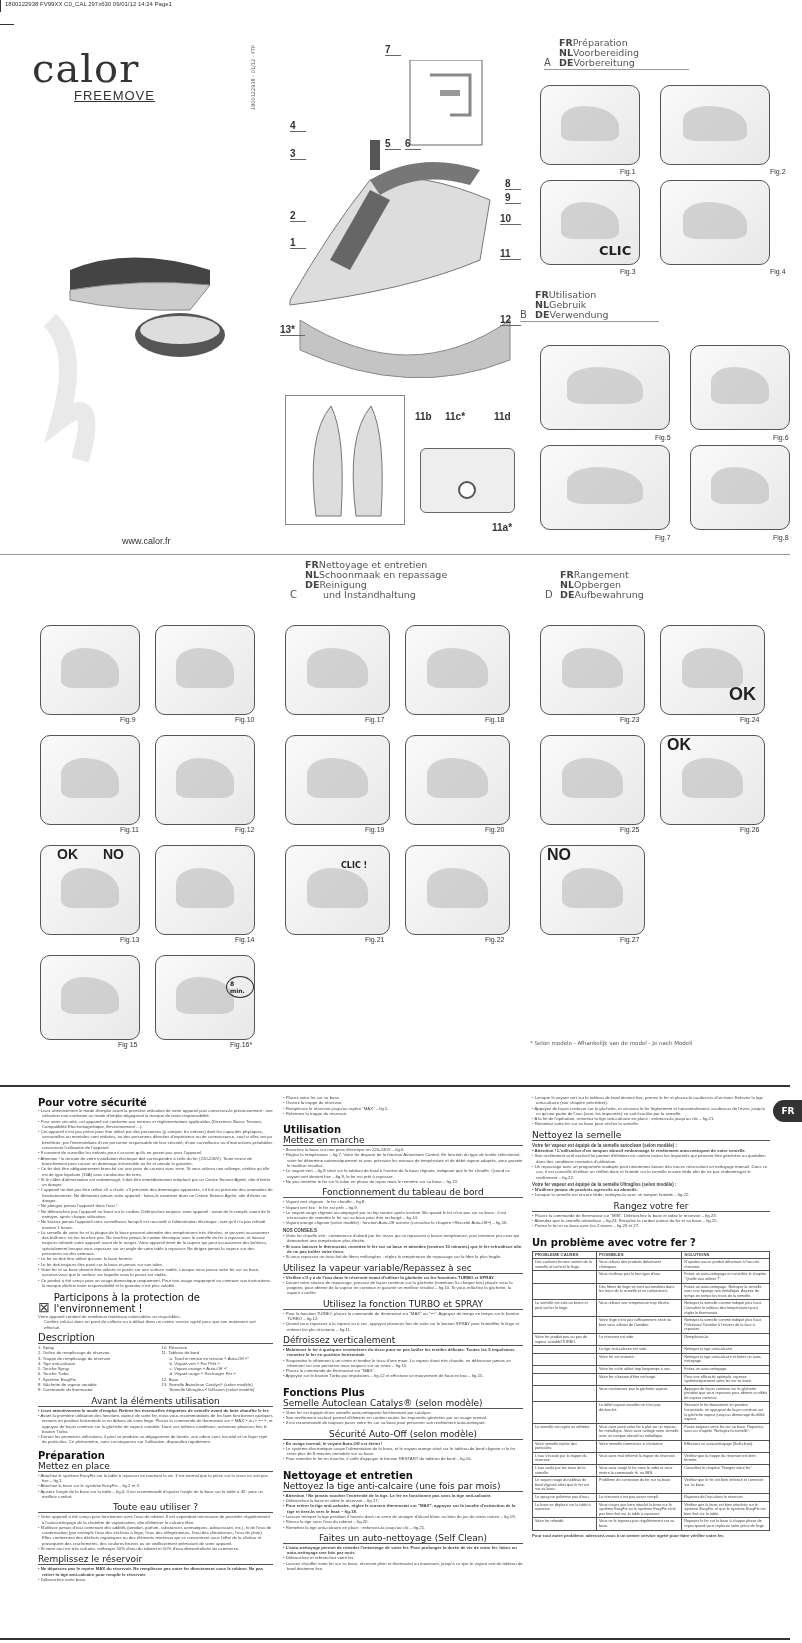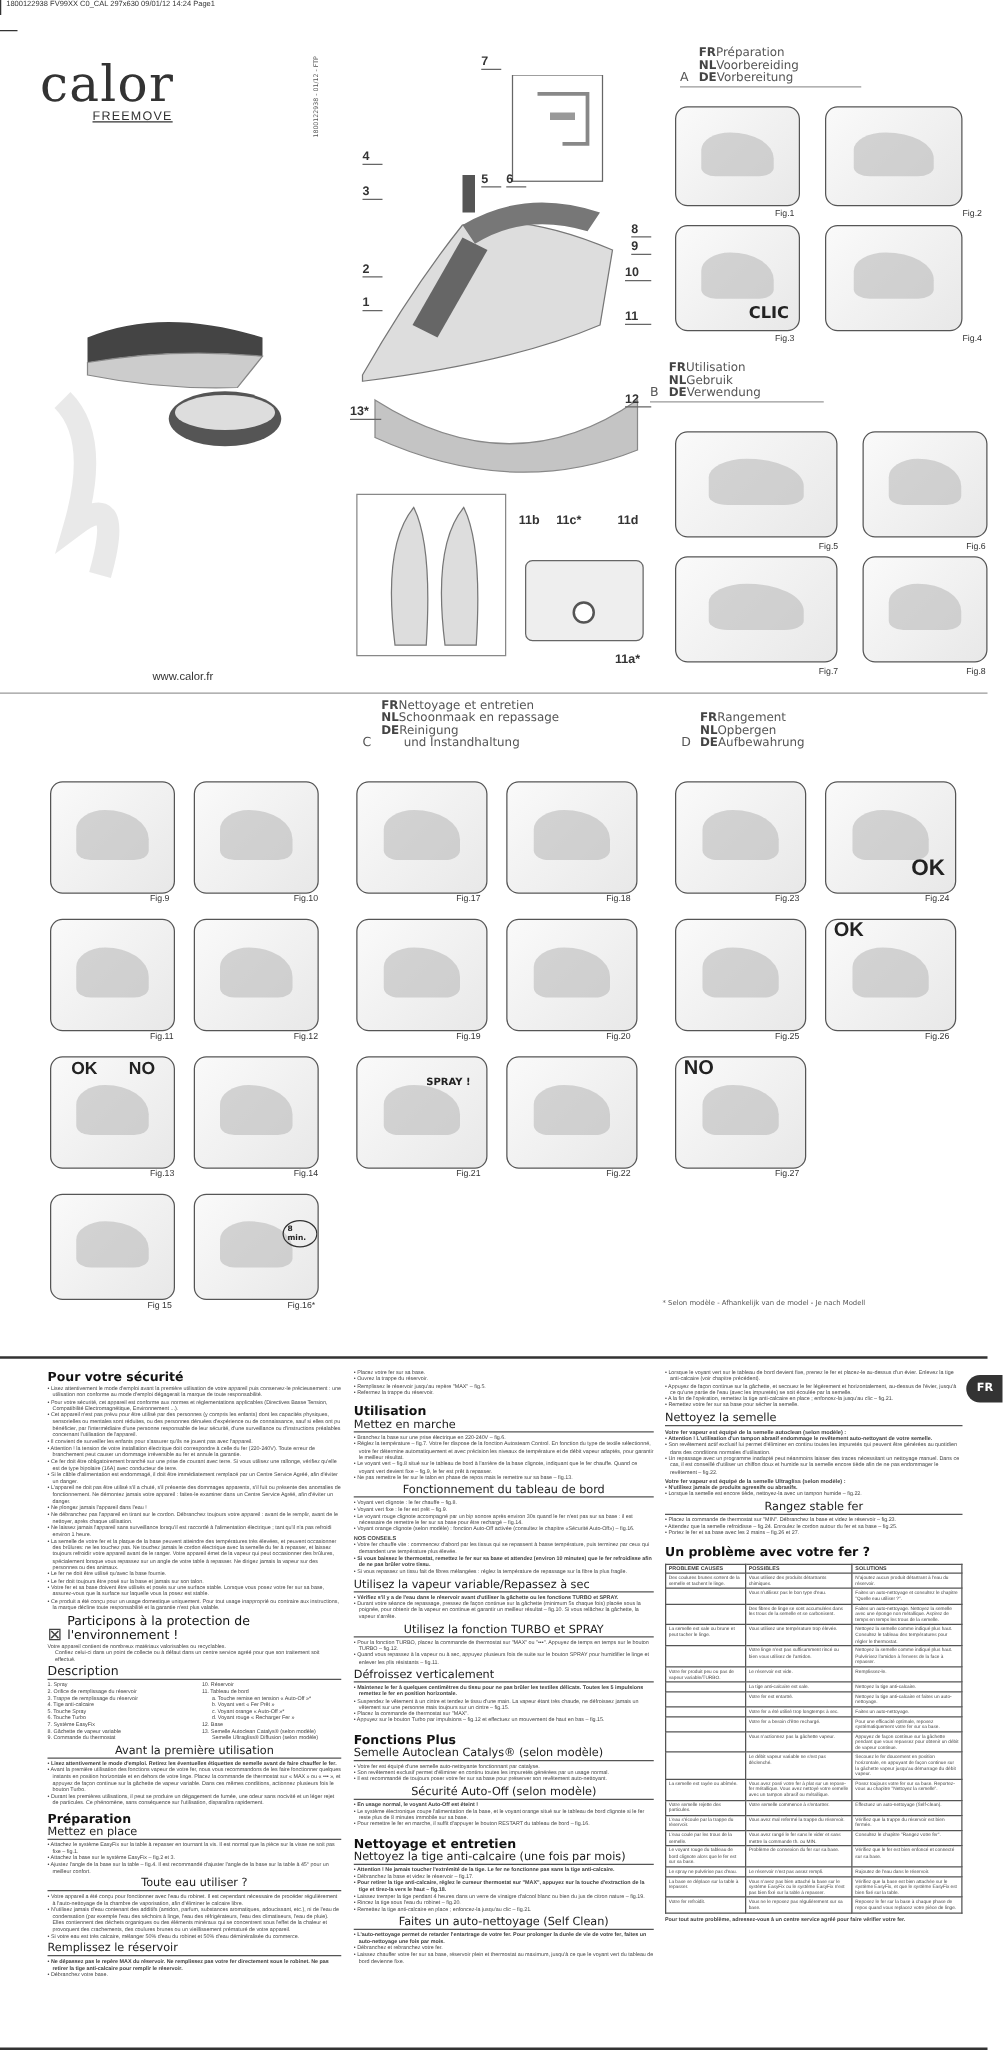--- a/index.html
+++ b/index.html
@@ -1,21 +1,21 @@
 <!DOCTYPE html>
 <html><head>
 <meta charset="utf-8">
 <style>
 *{box-sizing:border-box;margin:0;padding:0}
 body{width:802px;height:1643px;background:#fff;font-family:"DejaVu Sans",sans-serif;color:#222;position:relative;overflow:hidden}
 .abs{position:absolute}
 .printline{position:absolute;top:0;left:0;font-family:"Liberation Sans",sans-serif;font-size:6px;color:#333;padding:1px 4px;border-left:1px solid #333;height:12px}
 .logo{position:absolute;left:32px;top:48px}
 .logo .brand{font-family:"DejaVu Serif",serif;font-size:40px;color:#333;letter-spacing:1px;line-height:40px}
-.logo .model{font-family:"Liberation Sans",sans-serif;font-size:10px;color:#333;margin-left:42px;text-decoration:underline;letter-spacing:1px}
+.logo .model{font-family:"Liberation Sans",sans-serif;font-size:13px;color:#333;margin-left:42px;text-decoration:underline;letter-spacing:1px}
 .vertcode{position:absolute;left:250px;top:45px;writing-mode:vertical-rl;transform:rotate(180deg);font-size:5px;color:#555}
 .url{position:absolute;left:122px;top:536px;font-size:9px;color:#333;font-family:"Liberation Sans",sans-serif}
 .iron-big{position:absolute;left:270px;top:60px;width:250px;height:330px}
 .callout{position:absolute;font-size:10px;font-weight:bold;color:#333;font-family:"Liberation Sans",sans-serif;border-bottom:1px solid #666;padding-right:10px}
 .secthead{position:absolute;font-family:"DejaVu Sans",sans-serif;font-size:9.5px;line-height:10px;color:#555}
 .secthead b{color:#444;font-weight:bold}
 .secthead .letter{position:absolute;left:-15px;bottom:0;font-size:10px;color:#555}
 .secthead .rule{position:absolute;left:-15px;right:-50px;bottom:-2px;border-bottom:1px solid #999}
 .fig{position:absolute;border:1px solid #555;border-radius:10px;background:linear-gradient(135deg,#fafafa,#e8e8e8);overflow:hidden}
 .fig .shape{position:absolute;left:20%;top:25%;width:60%;height:45%;background:#bbb;border-radius:40% 60% 20% 20%;opacity:.6}
@@ -218,21 +218,21 @@
 <div class="fig" style="left:285px;top:735px;width:105px;height:90px">
     <div class="shape"></div>
   </div>
 <div class="figlabel" style="left:365px;top:826px">Fig.19</div>
 <div class="fig" style="left:405px;top:735px;width:105px;height:90px">
     <div class="shape"></div>
   </div>
 <div class="figlabel" style="left:485px;top:826px">Fig.20</div>
 <div class="fig" style="left:285px;top:845px;width:105px;height:90px">
     <div class="shape"></div>
-  <span class="abs" style="left:55px;top:15px;font-size:8px;font-weight:bold">SPRAY !</span>
+  <span class="abs" style="left:55px;top:15px;font-size:8px;font-weight:bold">CLIC !</span>
   </div>
 <div class="figlabel" style="left:365px;top:936px">Fig.21</div>
 <div class="fig" style="left:405px;top:845px;width:105px;height:90px">
     <div class="shape"></div>
   </div>
 <div class="figlabel" style="left:485px;top:936px">Fig.22</div>
 
 <div class="fig" style="left:540px;top:625px;width:105px;height:90px">
     <div class="shape"></div>
   </div>
@@ -305,21 +305,21 @@
       <div>11. Tableau de bord</div>
       <div style="padding-left:8px">a. Touche remise en tension « Auto-Off »*</div>
       <div style="padding-left:8px">b. Voyant vert « Fer Prêt »</div>
       <div style="padding-left:8px">c. Voyant orange « Auto-Off »*</div>
       <div style="padding-left:8px">d. Voyant rouge « Recharger Fer »</div>
       <div>12. Base</div>
       <div>13. Semelle Autoclean Catalys® (selon modèle)</div>
       <div style="padding-left:8px">Semelle Ultragliss® Diffusion (selon modèle)</div>
     </div>
   </div>
-  <h3 class="r">Avant la première utilisation</h3>
+  <h3 class="r">Avant la éléments utilisation</h3>
   <ul>
     <li class="b">Lisez attentivement le mode d'emploi. Retirez les éventuelles étiquettes de semelle avant de faire chauffer le fer.</li>
     <li>Avant la première utilisation des fonctions vapeur de votre fer, nous vous recommandons de les faire fonctionner quelques instants en position horizontale et en dehors de votre linge. Placez la commande de thermostat sur « MAX » ou « ••• », et appuyez de façon continue sur la gâchette de vapeur variable. Dans ces mêmes conditions, actionnez plusieurs fois le bouton Turbo.</li>
     <li>Durant les premières utilisations, il peut se produire un dégagement de fumée, une odeur sans nocivité et un léger rejet de particules. Ce phénomène, sans conséquence sur l'utilisation, disparaîtra rapidement.</li>
   </ul>
   <h2>Préparation</h2>
   <h3 style="margin-top:0">Mettez en place</h3>
   <ul>
     <li>Attachez le système EasyFix sur la table à repasser en tournant la vis. Il est normal que la pièce sur la visse ne soit pas fixe – fig.1.</li>
     <li>Attachez la base sur le système EasyFix – fig.2 et 3.</li>
@@ -428,21 +428,21 @@
   <ul>
     <li class="b">Attention ! L'utilisation d'un tampon abrasif endommage le revêtement auto-nettoyant de votre semelle.</li>
     <li>Son revêtement actif exclusif lui permet d'éliminer en continu toutes les impuretés qui peuvent être générées au quotidien dans des conditions normales d'utilisation.</li>
     <li>Un repassage avec un programme inadapté peut néanmoins laisser des traces nécessitant un nettoyage manuel. Dans ce cas, il est conseillé d'utiliser un chiffon doux et humide sur la semelle encore tiède afin de ne pas endommager le revêtement – fig.22.</li>
   </ul>
   <h4>Votre fer vapeur est équipé de la semelle Ultragliss (selon modèle) :</h4>
   <ul>
     <li class="b">N'utilisez jamais de produits agressifs ou abrasifs.</li>
     <li>Lorsque la semelle est encore tiède, nettoyez-la avec un tampon humide – fig.22.</li>
   </ul>
-  <h3 class="r">Rangez stable fer</h3>
+  <h3 class="r">Rangez votre fer</h3>
   <ul>
     <li>Placez la commande de thermostat sur "MIN". Débranchez la base et videz le réservoir – fig.23.</li>
     <li>Attendez que la semelle refroidisse – fig.24. Enroulez le cordon autour du fer et sa base – fig.25.</li>
     <li>Portez le fer et sa base avec les 2 mains – fig.26 et 27.</li>
   </ul>
   <h2 style="margin-top:8px">Un problème avec votre fer ?</h2>
   <table class="prob">
     <thead>
       <tr>
         <th>PROBLEME CAUSES</th>

